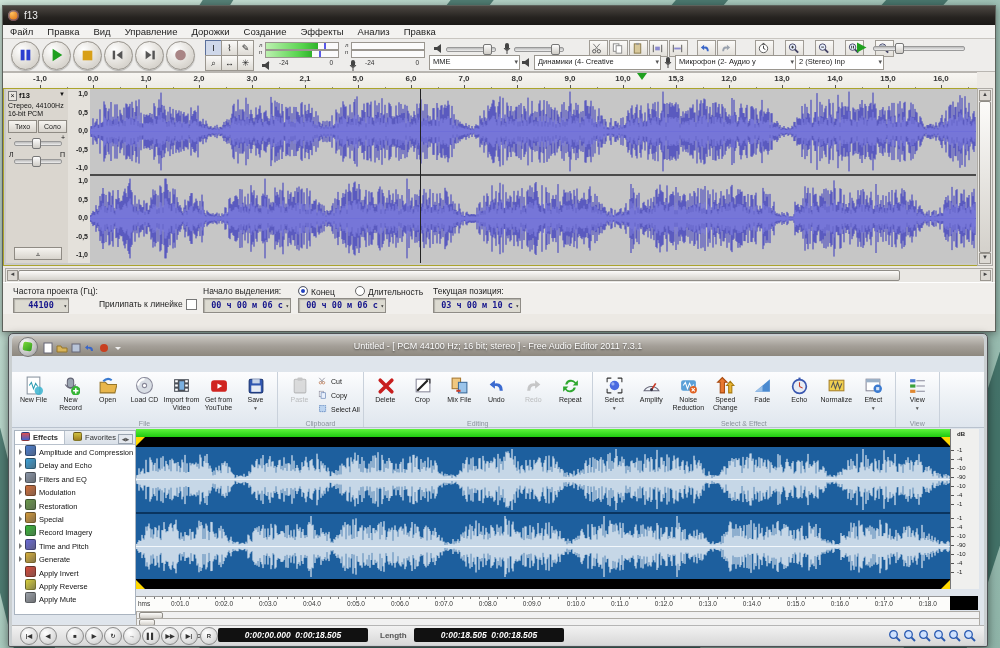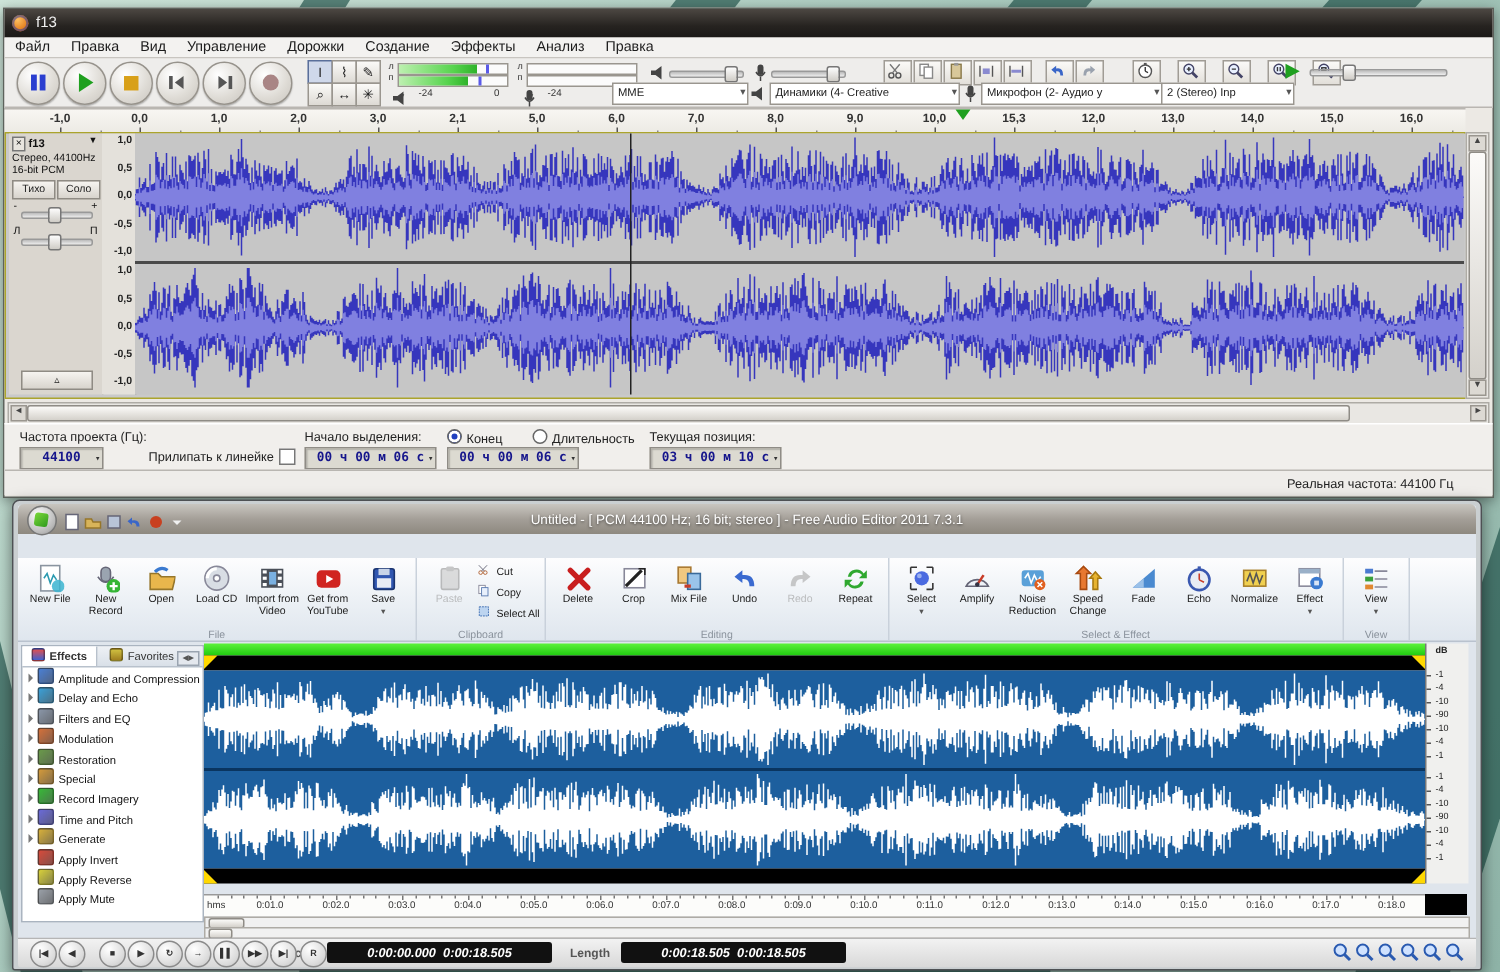--- a/index.html
+++ b/index.html
@@ -221,21 +221,21 @@
             <path d="M8 8 L11.5 11.5" stroke="#446" stroke-width="2"></path>
             <rect x="4" y="4.5" width="3" height="2" fill="none" stroke="#333"></rect>
           </svg></div>
         <div class=" a" style="left: 852px; top: 1px; width: 120px; height: 15px;">
           <svg class="a" style="left:0;top:1px" width="13" height="13" viewBox="0 0 13 13">
             <path d="M2 1.5 L11.5 6.5 L2 11.5 Z" fill="#1fa01f"></path>
           </svg>
 <span class="slider-line" style="left:18px;top:6px;width:90px"></span>
           <span class="sthumb" style="left:40px;top:3px"></span>
         </div>
-        <div class=" a" style="left: 405px; top: 16px; width: 560px; height: 32px;">
+        <div class=" a" style="left: 426px; top: 16px; width: 560px; height: 32px;">
           <span class="dsel" style="left:0;width:86px">MME</span>
 <svg class="a" style="left:92px;top:1px" width="10" height="13" viewBox="0 0 10 13">
             <path d="M1 5 L4 5 L8 2 L8 11 L4 8 L1 8 Z" fill="#444"></path>
           </svg>
 <span class="dsel" style="left:105px;width:122px">Динамики (4- Creative</span>
 <svg class="a" style="left:233px;top:1px" width="10" height="13" viewBox="0 0 10 13">
             <rect x="4" y="1" width="4" height="7" rx="2" fill="#444"></rect>
             <path d="M3 6 Q6 11 9 6" stroke="#444" fill="none"></path>
             <rect x="5.5" y="9" width="1" height="3" fill="#444"></rect>
           </svg>
@@ -362,23 +362,20 @@
     <span class="tfield" style="left:10px;top:15px;width:54px">44100</span>
     <span class="a" style="left:96px;top:16px">Прилипать к линейке</span>
     <span class="a" style="left:183px;top:16px;width:9px;height:9px;background:#fff;border:1px solid #777"></span>
     <span class="a" style="left:200px;top:3px">Начало выделения:</span>
     <span class="a" style="left:295px;top:3px"><i class="rad on"></i><span>Конец</span></span>
     <span class="a" style="left:352px;top:3px"><i class="rad"></i><span>Длительность</span></span>
     <span class="tfield" style="left:200px;top:15px;width:86px">00 ч 00 м 06 с</span>
     <span class="tfield" style="left:295px;top:15px;width:86px">00 ч 00 м 06 с</span>
     <span class="a" style="left:430px;top:3px">Текущая позиция:</span>
     <span class="tfield" style="left:430px;top:15px;width:86px">03 ч 00 м 10 с</span>
-  </div>
-  <div id="aud-status" class="a" style="left:0;top:307px;width:992px;height:16px">
-    <span class="a" style="right:26px;top:3px">Реальная частота: 44100 Гц</span>
   </div>
 </div>
 
 <div id="fae" class="win" style="left:8px;top:333px;width:978px;height:312px">
   <div id="fae-title" class="a">
     <span class="a" style="left:6px;top:1px;width:18px;height:18px;border-radius:50%;background:radial-gradient(circle at 35% 30%,#fdfdfd,#b8b8b8 70%,#8a8a8a);border:1px solid #777">
       <span class="a" style="left:4px;top:4px;width:9px;height:9px;background:linear-gradient(135deg,#7ad83a,#2f9a1e);border-radius:2px;transform:rotate(8deg)"></span>
     </span>
     <span id="fae-qat" class="a" style="left:30px;top:3px"><span class="qat"><svg width="12" height="12" viewBox="0 0 12 12">
               <rect x="2" y="1" width="8" height="10" fill="#fff" stroke="#667"></rect>

